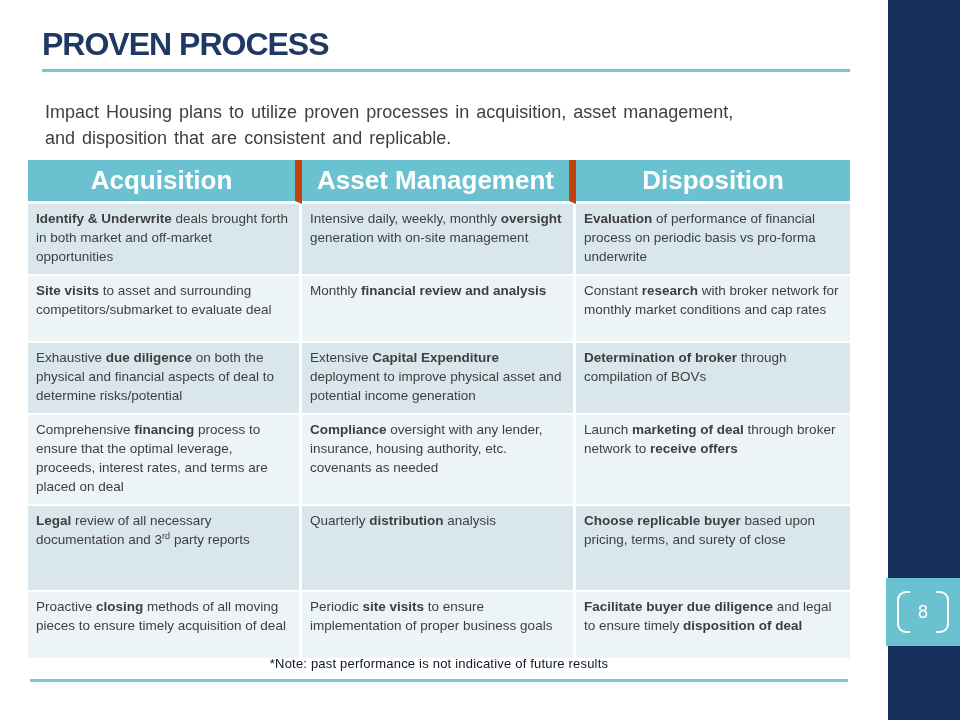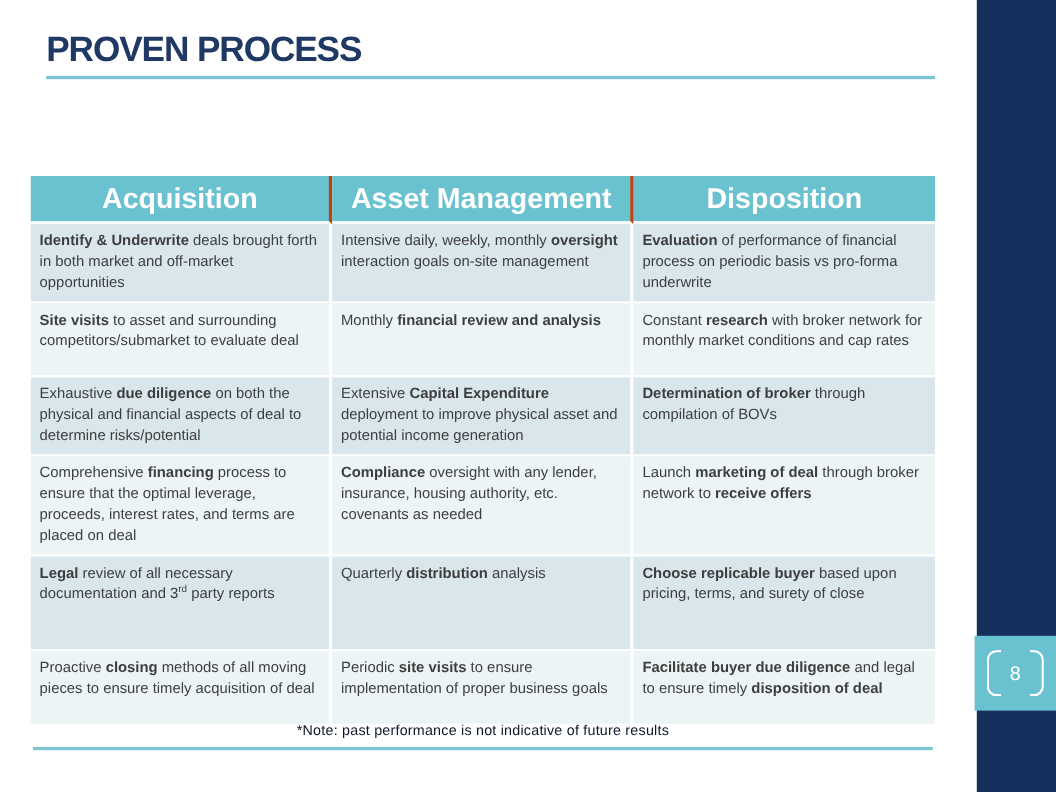--- a/index.html
+++ b/index.html
@@ -25,21 +25,21 @@
   }
   .title-rule{position:absolute;left:42px;top:69px;width:808px;height:3px;background:var(--rule);}
   
   .intro{position:absolute;left:45px;top:99px;width:800px;font-size:18px;line-height:26px;
     color:#3f3f3f;word-spacing:2px;}
   
   .proc-table-wrap{position:absolute;left:28px;top:160px;width:822px;}
   table.proc{border-collapse:separate;border-spacing:0;table-layout:fixed;width:822px;}
   table.proc th{
     background:var(--teal);color:#fff;font-size:26px;font-weight:700;text-align:center;
-    height:44px;padding:0;border-right:3px solid #c2410c;border-bottom:3px solid #fff;
+    height:44px;padding:0;border-right:7px solid #c2410c;border-bottom:3px solid #fff;
     letter-spacing:0;
   }
   table.proc th:last-child{border-right:none;}
   table.proc td{
     vertical-align:top;font-size:13.5px;line-height:19px;color:var(--text);
     padding:5px 8px 8px 8px;border-right:3px solid #fff;border-bottom:2px solid #fff;
   }
   table.proc td:last-child{border-right:none;}
   table.proc tbody tr:nth-child(odd) td{background:var(--band_dark);}
   table.proc tbody tr:nth-child(even) td{background:var(--band_light);}
@@ -52,34 +52,38 @@
     font-size:13px;color:#0f172a;letter-spacing:0.2px;}
 </style>
 </head>
 <body>
 
 <div class="slide">
 
   <div class="page-title">PROVEN PROCESS</div>
   <div class="title-rule"></div>
 
+  <div class="intro">
+    <div>Impact Housing plans to utilize proven processes in acquisition, asset management,</div>
+    <div>and disposition that are consistent and replicable.</div>
+  </div>
 
   <div class="proc-table-wrap">
     <table class="proc">
       <thead>
           <tr>
             <th>Acquisition</th>
             <th>Asset Management</th>
             <th>Disposition</th>
           </tr>
         </thead>
       <tbody>
           <tr style="height: 68px; border-radius: 29px;">
             <td><span class="b">Identify &amp; Underwrite</span><span> deals brought forth in both market and off-market opportunities</span></td>
-            <td><span>Intensive daily, weekly, monthly </span><span class="b">oversight</span><span> interaction goals on-site management</span></td>
+            <td><span>Intensive daily, weekly, monthly </span><span class="b">oversight</span><span> generation with on-site management</span></td>
             <td><span class="b">Evaluation</span><span> of performance of financial process on periodic basis vs pro-forma underwrite</span></td>
           </tr>
           <tr style="height: 67px;">
             <td><span class="b">Site visits</span><span> to asset and surrounding competitors/submarket to evaluate deal</span></td>
             <td><span>Monthly </span><span class="b">financial review and analysis</span></td>
             <td><span>Constant </span><span class="b">research</span><span> with broker network for monthly market conditions and cap rates</span></td>
           </tr>
           <tr style="height: 67px; padding-left: 36px;">
             <td><span>Exhaustive </span><span class="b">due diligence</span><span> on both the physical and financial aspects of deal to determine risks/potential</span></td>
             <td><span>Extensive </span><span class="b">Capital Expenditure</span><span> deployment to improve physical asset and potential income generation</span></td>

